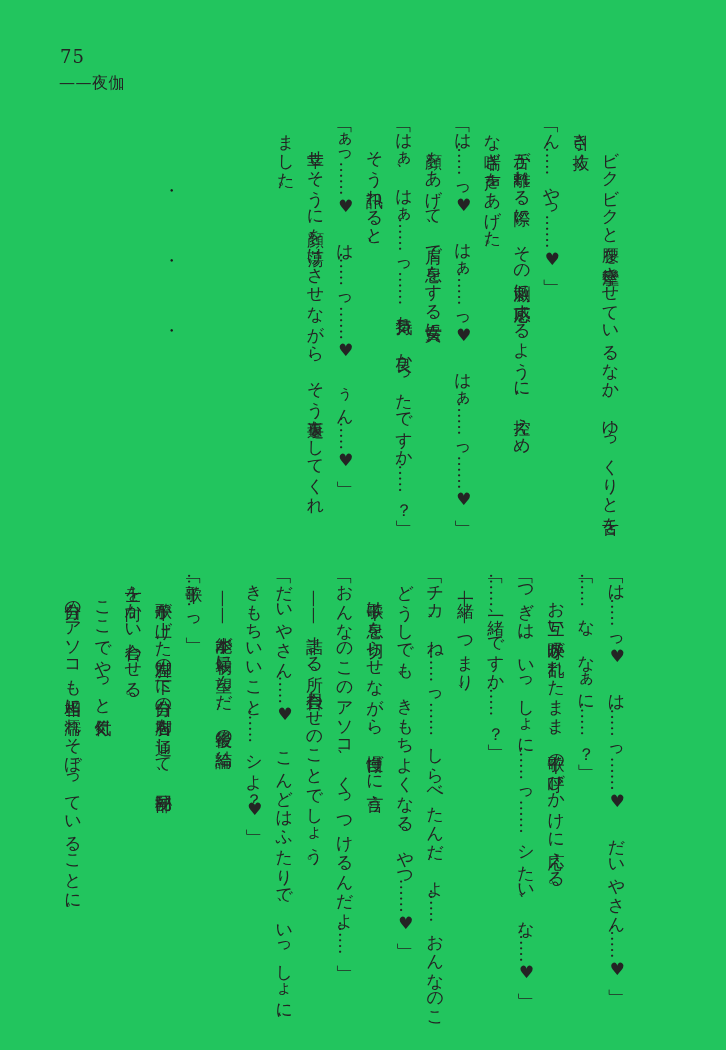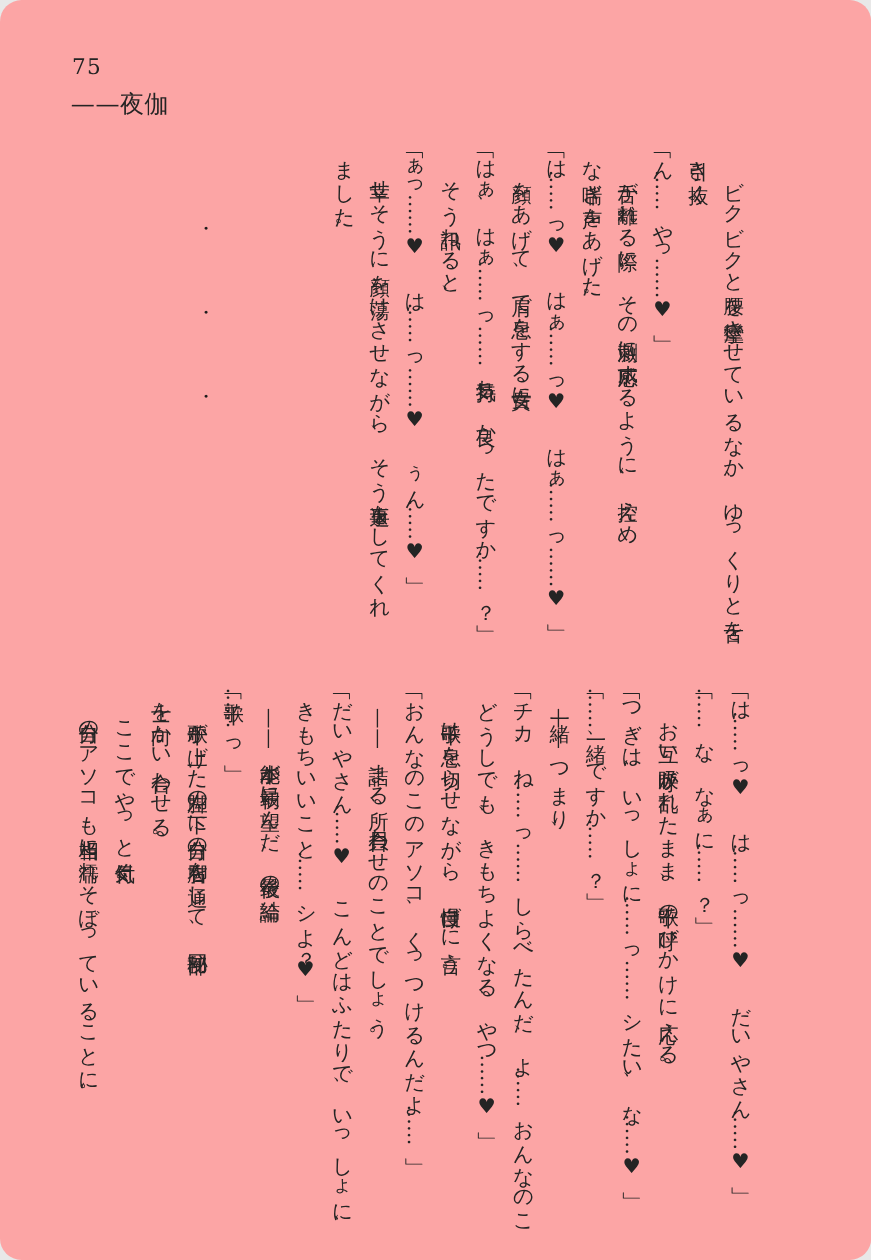--- a/index.html
+++ b/index.html
@@ -1,23 +1,22 @@
 <!DOCTYPE html>
 <html><head>
 <meta charset="utf-8">
 <style>
   html,body{margin:0;padding:0;background:#e8e8e8;}
   .page{
     position:relative;width:726px;height:1050px;margin:0 auto;
-    background:#fca5a5;color:#242424;overflow:hidden;
+    background:#22c55e;color:#242424;overflow:hidden;
     font-family:"DejaVu Serif","Liberation Serif",serif;
-    border-radius:18px;
   }
   .pagenum{position:absolute;left:60px;top:46px;font-size:18px;letter-spacing:1px;}
-  .chapter{position:absolute;left:59px;top:73px;font-size:20px;letter-spacing:0.5px;}
+  .chapter{position:absolute;left:59px;top:73px;font-size:16px;letter-spacing:0.5px;}
   .vblock{
     position:absolute;
     writing-mode:vertical-rl;
     text-orientation:mixed;
     font-size:17px;
   }
   .vblock p{margin:0;white-space:nowrap;}
   .vblock p.indent{text-indent:1em;}
   .top-block{top:122px;right:101px;height:442px;}
   .top-block p{line-height:29.5px;}

